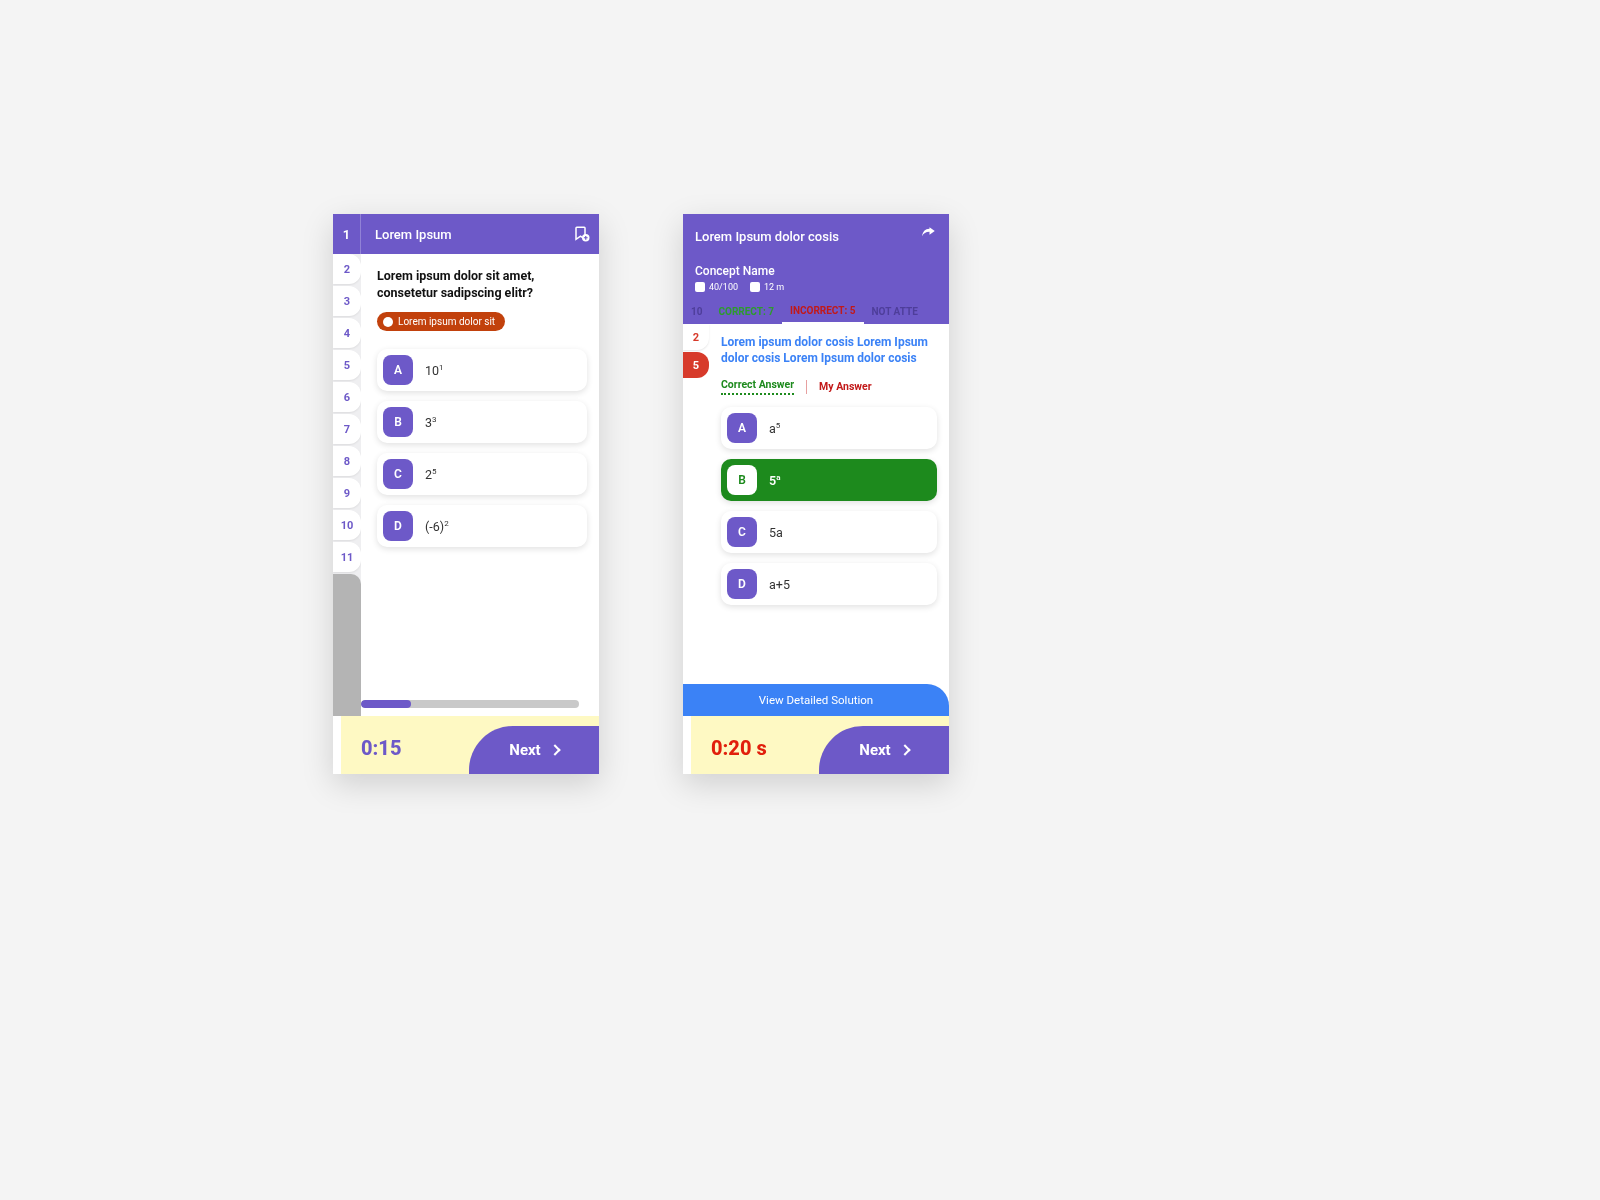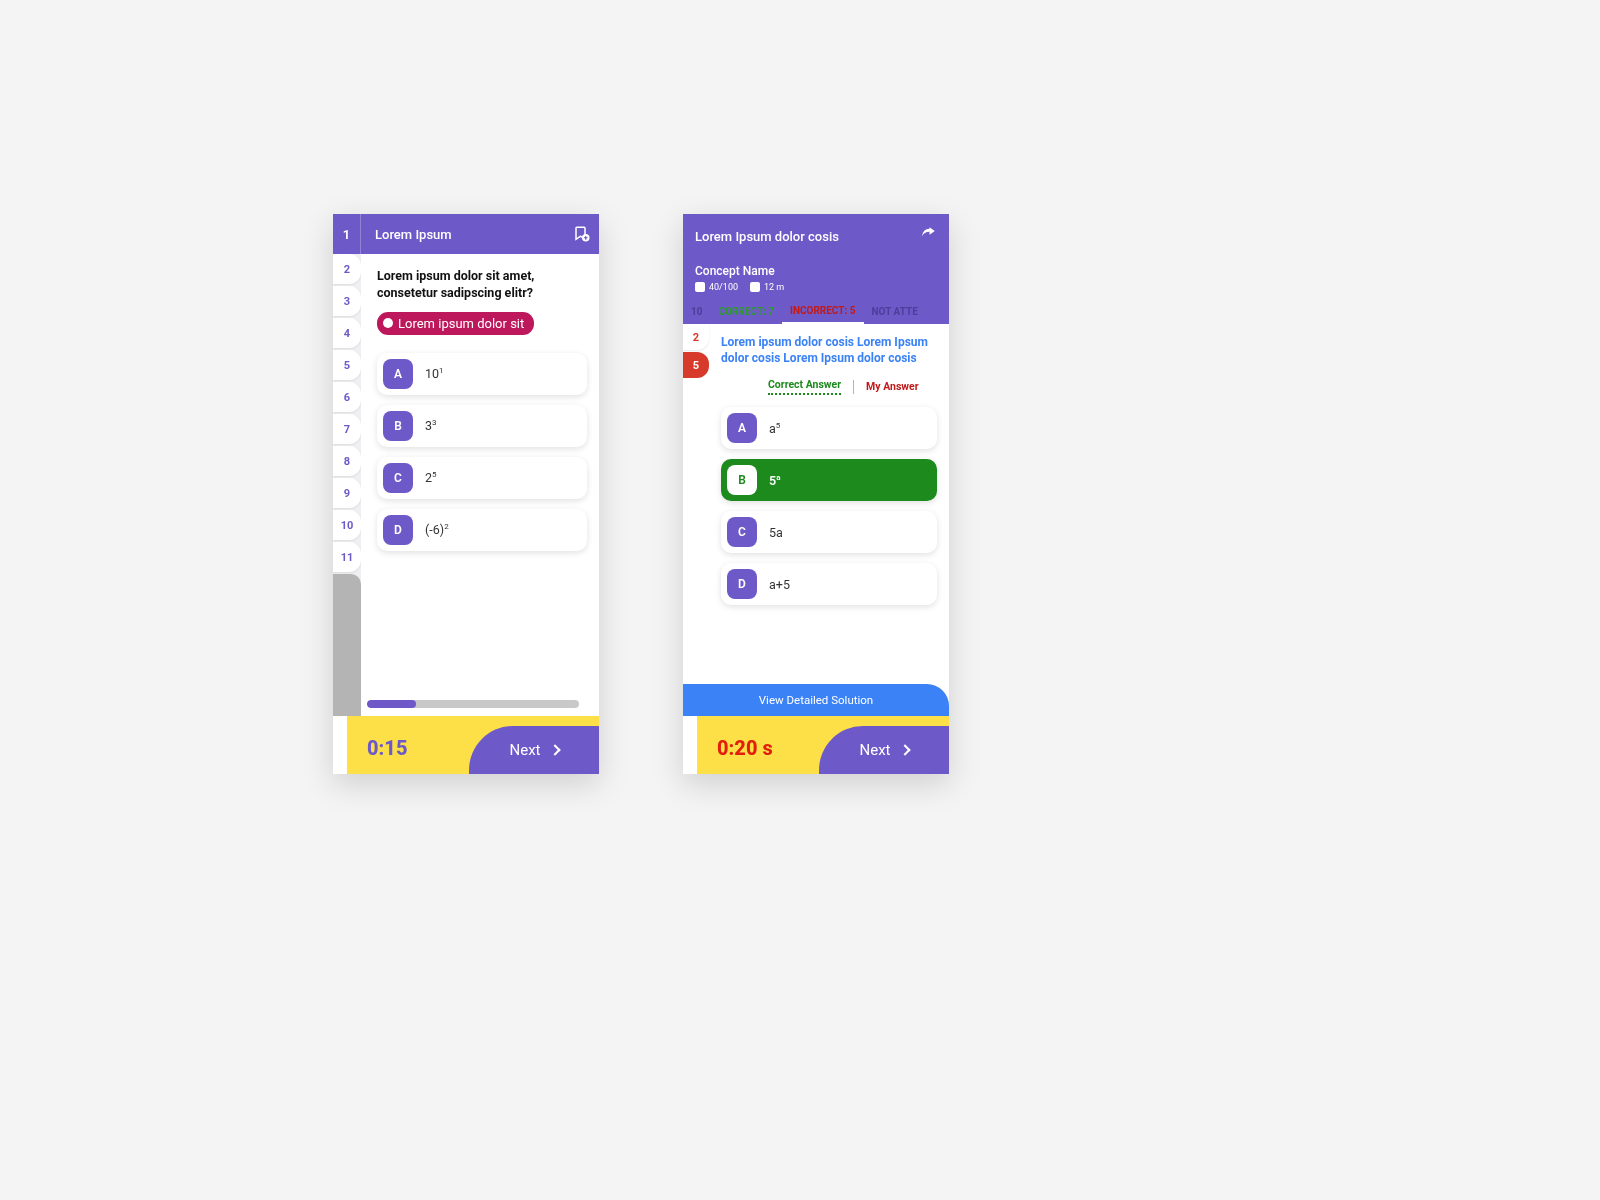--- a/index.html
+++ b/index.html
@@ -87,23 +87,23 @@
     font-size: 12.5px;
     font-weight: 700;
     color:#111;
     line-height:1.35;
     margin-bottom: 10px;
   }
   .hint-chip {
     display:inline-flex;
     align-items:center;
     gap:5px;
-    background:#be185d;
-    color:#fff;
-    font-size: 13px;
+    background:#c2410c;
+    color:#fff;
+    font-size: 10px;
     padding: 4px 10px 4px 6px;
     border-radius: 11px;
     margin-bottom: 18px;
   }
   .hint-chip .bulb {
     width:10px;height:10px;border-radius:50%;
     background:#fff;
     position:relative;
   }
   .options { display:flex; flex-direction:column; gap:10px; }
@@ -124,23 +124,23 @@
     display:flex;align-items:center;justify-content:center;
     font-size:12px;font-weight:600;
   }
   .option .val {
     font-size:12.5px;color:#333;
   }
   .option .val sup { font-size: 8px; vertical-align: super; }
 
   .p1-footer {
     position:absolute;
-    bottom:0;left:14px;right:0;
+    bottom:0;left:8px;right:0;
     height:58px;
-    background:#fde047;
+    background:#fef9c3;
   }
   .progress-wrap {
     position:absolute;
     top:-16px;
     left:20px; right:20px;
     height:8px;
     background:#c9c9c9;
     border-radius:5px;
     overflow:hidden;
   }
@@ -161,21 +161,21 @@
   .next-btn {
     position:absolute;
     right:0; bottom:0;
     width:130px; height:48px;
     background:#6d59c8;
     border-top-left-radius: 44px;
     display:flex;align-items:center;justify-content:center;
     gap:10px;
     color:#fff;
     font-size:15px;
-    font-weight:400;
+    font-weight:700;
   }
   .chevron-right {
     width:8px;height:8px;
     border-top:2.5px solid #fff;
     border-right:2.5px solid #fff;
     transform:rotate(45deg);
   }
 
   
   .p2-top {
@@ -272,21 +272,20 @@
     display:flex;gap:12px;
     font-size:10.5px;
     font-weight:700;
     margin-bottom:12px;
     align-items:center;
   }
   .answer-tabs .ca {
     color:#1d8a1d;
     border-bottom:2px dotted #1d8a1d;
     padding-bottom:2px;
-    margin-left:47px;
   }
   .answer-tabs .sep {
     width:1px;height:14px;background:#e7a0a0;
   }
   .answer-tabs .ma {
     color:#c21919;
   }
 
   .option.correct {
     background:#1d8a1d;

